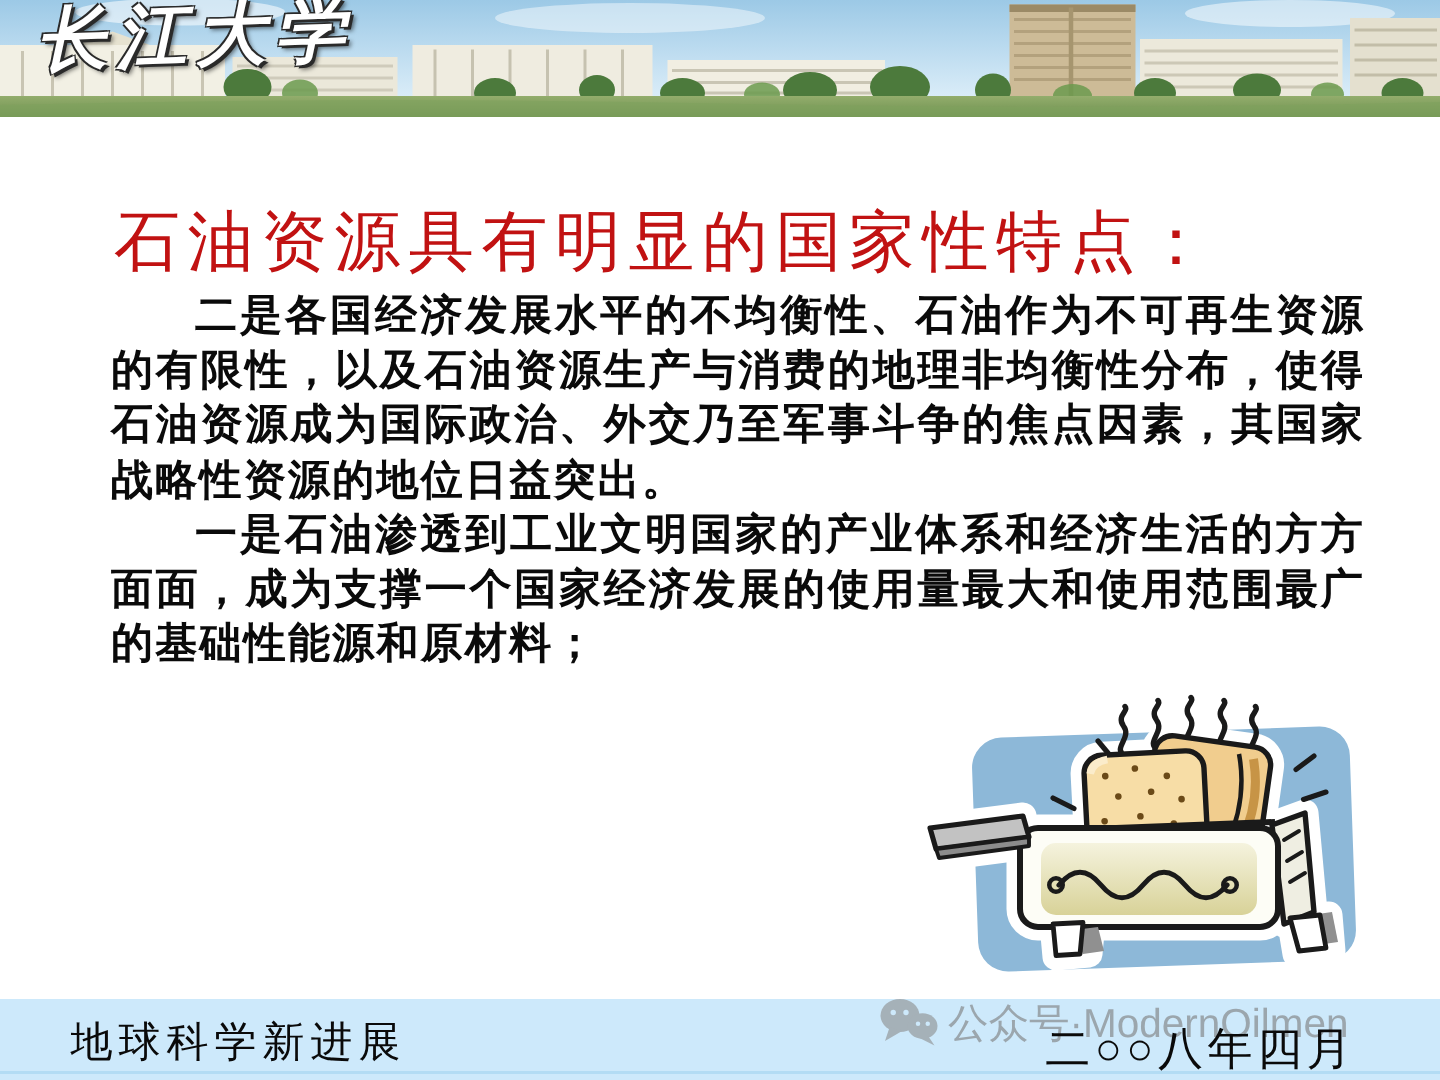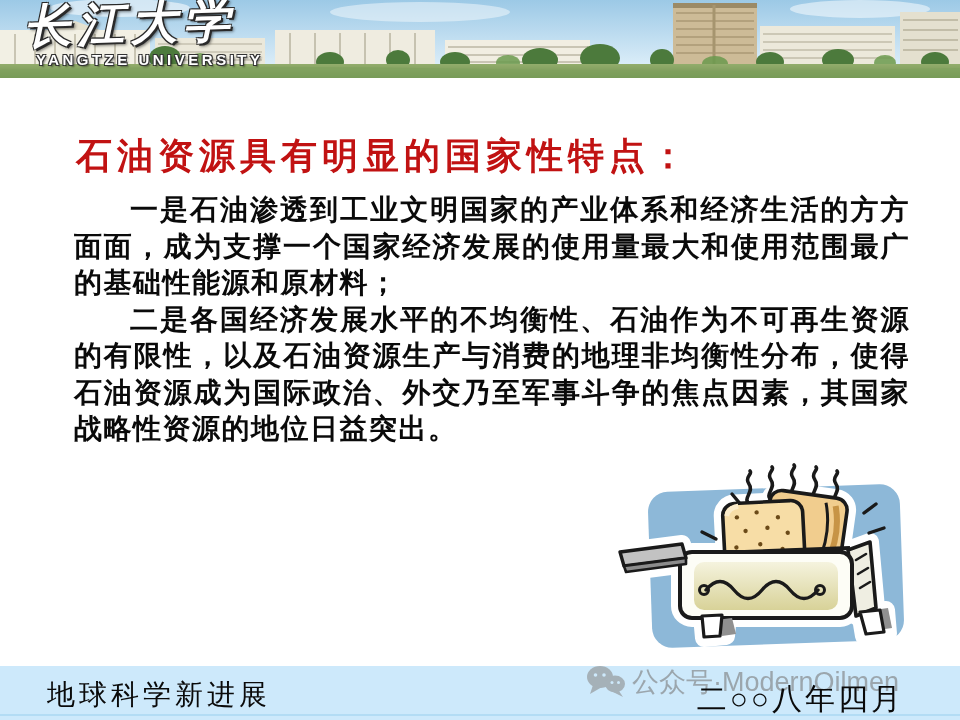--- a/index.html
+++ b/index.html
@@ -18,21 +18,21 @@
     text-shadow:2px 2px 0 #2a2a2a,-1px -1px 0 #2a2a2a,1px -1px 0 #2a2a2a,-1px 1px 0 #2a2a2a,3px 3px 3px rgba(0,0,0,.5);
   }
   .uni-en{
     position:absolute;left:36px;top:51px;
     font-weight:bold;font-size:15px;letter-spacing:3.5px;color:#ffffff;white-space:nowrap;
     text-shadow:1px 1px 0 #333,-1px -1px 0 #333,1px -1px 0 #333,-1px 1px 0 #333,2px 2px 2px rgba(0,0,0,.45);
   }
   
   .slide-title{
     position:absolute;left:76px;top:132px;white-space:nowrap;
-    font-weight:bold;font-size:36px;letter-spacing:5px;color:#C11212;
+    font-weight:normal;font-size:44px;letter-spacing:5px;color:#C11212;
   }
   .body-text{
     position:absolute;left:74px;top:192px;width:836px;
     font-weight:bold;font-size:28px;line-height:36.5px;letter-spacing:1.5px;
     color:#0a0a0a;text-align:justify;word-break:break-all;
   }
   .body-text p{margin:0;text-indent:2em;}
   
   .toaster{position:absolute;left:616px;top:456px;width:300px;height:200px;}
   
@@ -153,28 +153,27 @@
         <ellipse cx="200" cy="62" rx="12" ry="9"></ellipse>
           <ellipse cx="508" cy="63" rx="12" ry="8"></ellipse>
         <ellipse cx="715" cy="64" rx="13" ry="8"></ellipse>
           <ellipse cx="885" cy="63" rx="11" ry="8"></ellipse>
       </g>
 
       <rect x="0" y="64" width="960" height="14" fill="url(#grass)"></rect>
       <path d="M0,70 Q240,64 480,69 T960,68 L960,78 L0,78 Z" fill="#7ea25d" opacity="0.6"></path>
     </svg>
     <div class="uni-cn">长江大学</div>
-    <div class="uni-en">YANGTZE UNIVERSITY</div>
   </div>
 
   <div class="slide-title">石油资源具有明显的国家性特点：</div>
 
   <div class="body-text">
+    <p>二是各国经济发展水平的不均衡性、石油作为不可再生资源的有限性，以及石油资源生产与消费的地理非均衡性分布，使得石油资源成为国际政治、外交乃至军事斗争的焦点因素，其国家战略性资源的地位日益突出。</p>
     <p>一是石油渗透到工业文明国家的产业体系和经济生活的方方面面，成为支撑一个国家经济发展的使用量最大和使用范围最广的基础性能源和原材料；</p>
-    <p>二是各国经济发展水平的不均衡性、石油作为不可再生资源的有限性，以及石油资源生产与消费的地理非均衡性分布，使得石油资源成为国际政治、外交乃至军事斗争的焦点因素，其国家战略性资源的地位日益突出。</p>
   </div>
 
   <div class="toaster">
     <svg width="300" height="200" viewBox="0 0 300 200">
       <defs>
         <linearGradient id="panel" x1="0" y1="0" x2="0" y2="1">
           <stop offset="0" stop-color="#f5f3de"></stop>
             <stop offset="1" stop-color="#d8d298"></stop>
         </linearGradient>
       </defs>

